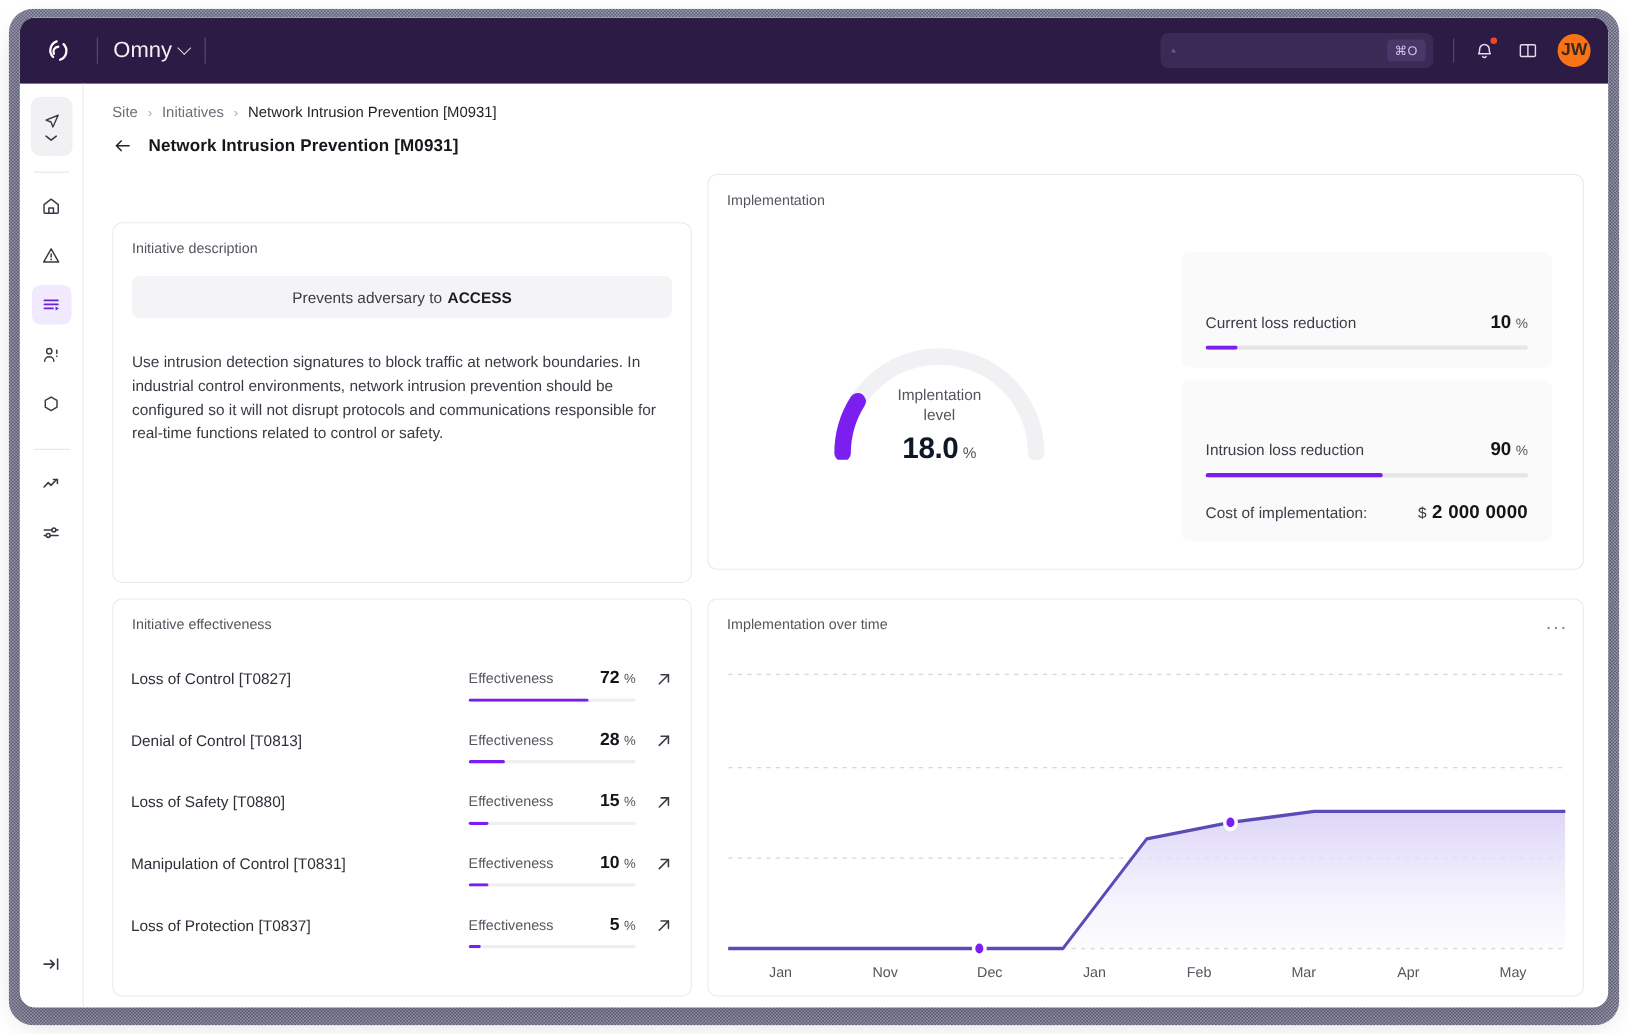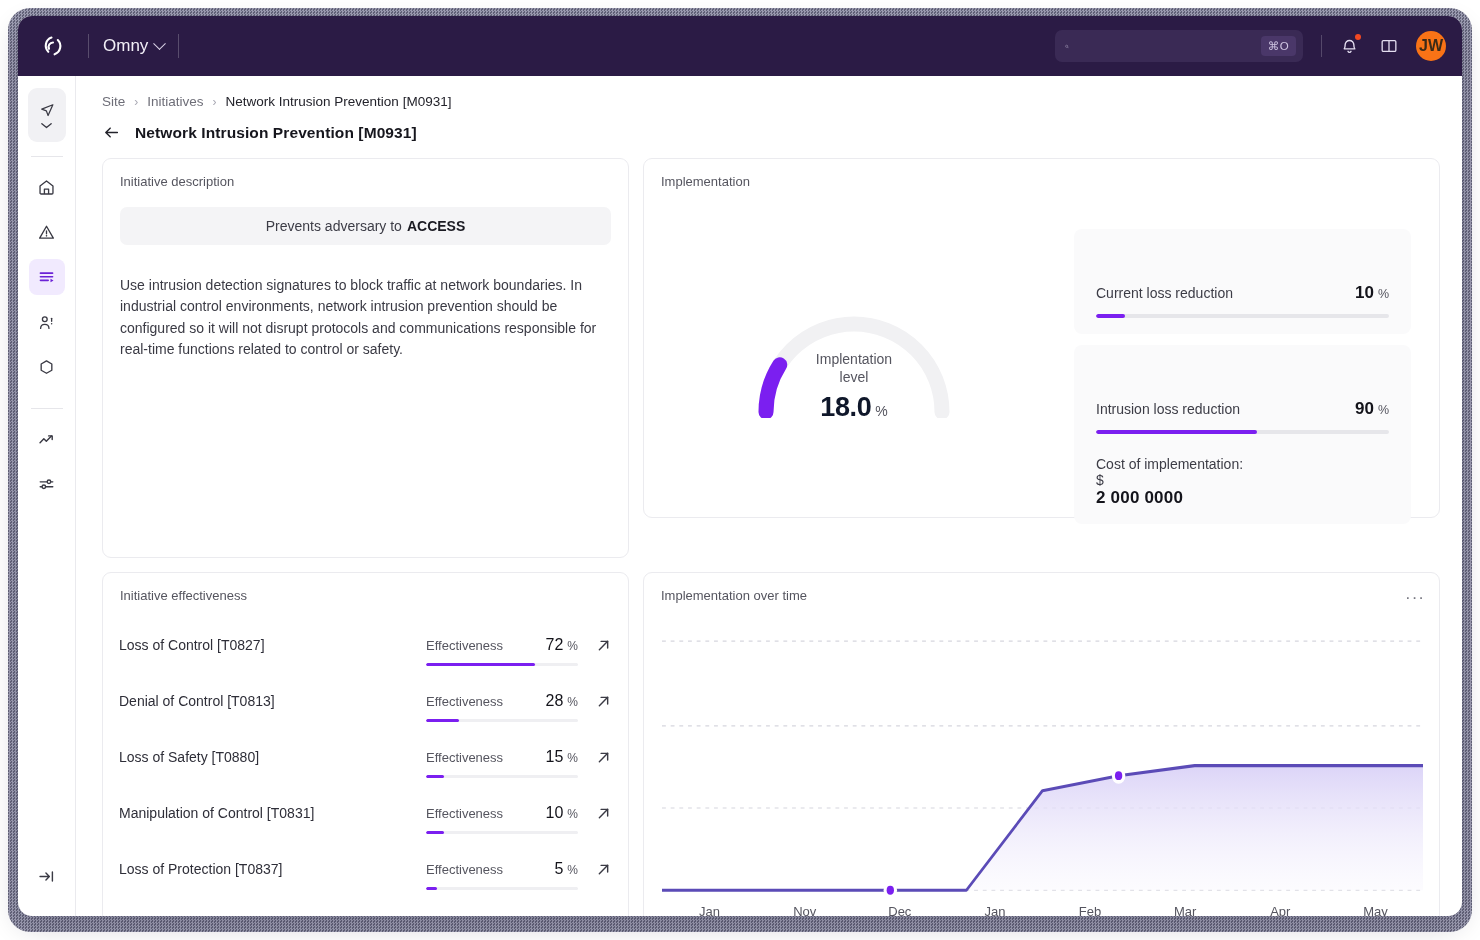--- a/index.html
+++ b/index.html
@@ -39,21 +39,21 @@
     height: 60px;
     background: #2B1B45;
     display: flex;
     align-items: center;
     padding: 0 16px 0 14px;
   }
   .logo-wrap { width: 42px; display:flex; align-items:center; justify-content:center; }
   .vdiv { width: 1px; height: 24px; background: rgba(255,255,255,.22); margin: 0 14px; }
   .org-pick {
     display: flex; align-items: center; gap: 7px;
-    color: #F2EFF7; font-size: 17px; cursor: pointer;
+    color: #F2EFF7; font-size: 20px; cursor: pointer;
   }
   .chev { display:inline-block; width:9px; height:9px; border-right:1.7px solid #D9D2E6; border-bottom:1.7px solid #D9D2E6; transform: rotate(45deg) translate(-2px,-2px); }
   .spacer { flex: 1; }
   .search {
     width: 248px; height: 32px;
     background: #3A2A55;
     border-radius: 7px;
     display: flex; align-items: center;
     padding: 0 7px 0 10px;
     gap: 8px;
@@ -120,21 +120,21 @@
   .grid { display: grid; grid-template-columns: 527px 1fr; gap: 14px; margin-top: 16px; }
 
   .card {
     background: #fff;
     border: 1px solid #EBEBEF;
     border-radius: 9px;
   }
   .card-title { font-size: 13px; color: #55555F; padding: 15px 17px 0; }
 
   
-  .card-desc { height: 400px; padding-bottom: 10px; }
+  .card-desc { height: 328px; padding-bottom: 10px; margin-top: 44px; }
   .pill {
     margin: 18px 17px 0;
     background: #F4F4F6;
     border-radius: 7px;
     height: 38px;
     display: flex; align-items: center; justify-content: center;
     font-size: 14px; color: #3C3C46;
   }
   .pill b { color: #1A1A22; font-weight: 700; margin-left: 5px; }
   .desc-body {
@@ -160,34 +160,34 @@
 
   .stats-col { flex: 1; padding: 40px 28px 0 10px; }
   .stat-box { background: #FAFAFB; border-radius: 8px; padding: 14px 22px 16px; }
   .stat-box + .stat-box { margin-top: 11px; }
   .stat-row { display: flex; align-items: baseline; margin-top: 40px; }
   .stat-name { font-size: 14px; color: #3C3C46; flex: 1; }
   .stat-val { font-size: 17px; font-weight: 700; color: #14141B; }
   .stat-unit { font-size: 12.5px; color: #55555F; margin-left: 4px; }
   .track { height: 4px; background: #E6E6EA; border-radius: 3px; margin-top: 11px; overflow: hidden; }
   .fill { height: 100%; background: #7B1FF0; border-radius: 3px; }
-  .cost-row { display: flex; align-items: baseline; margin-top: 22px; flex-direction: column; }
+  .cost-row { display: flex; align-items: baseline; margin-top: 22px; }
   .cost-lbl { font-size: 14px; color: #3C3C46; flex: 1; }
   .cost-cur { font-size: 14px; color: #3C3C46; margin-right: 5px; }
   .cost-amt { font-size: 17px; font-weight: 700; color: #14141B; letter-spacing: .2px; }
 
   
   .card-eff { height: 362px; }
   .eff-list { margin-top: 14px; }
   .eff-row { display: flex; align-items: center; padding: 0 16px; height: 56px; }
   .eff-name { font-size: 14px; color: #2E2E38; flex: 1; }
   .eff-meter { width: 152px; }
   .eff-top { display: flex; align-items: baseline; }
   .eff-lbl { font-size: 13px; color: #55555F; flex: 1; }
-  .eff-num { font-size: 16px; font-weight: 400; color: #14141B; margin-top: 12px; }
+  .eff-num { font-size: 16px; font-weight: 700; color: #14141B; margin-top: 12px; }
   .eff-unit { font-size: 12px; color: #55555F; margin-left: 4px; }
   .eff-track { height: 3.5px; background: #EFEFF2; border-radius: 3px; margin-top: 9px; overflow: hidden; }
   .eff-fill { height: 100%; background: #7B1FF0; border-radius: 3px; }
   .eff-link { width: 34px; display:flex; justify-content:flex-end; cursor:pointer; }
 
   
   .card-time { height: 362px; position: relative; }
   .dots-btn {
     position: absolute; right: 14px; top: 16px;
     font-size: 17px; color: #777781; cursor: pointer; letter-spacing: 1px;

